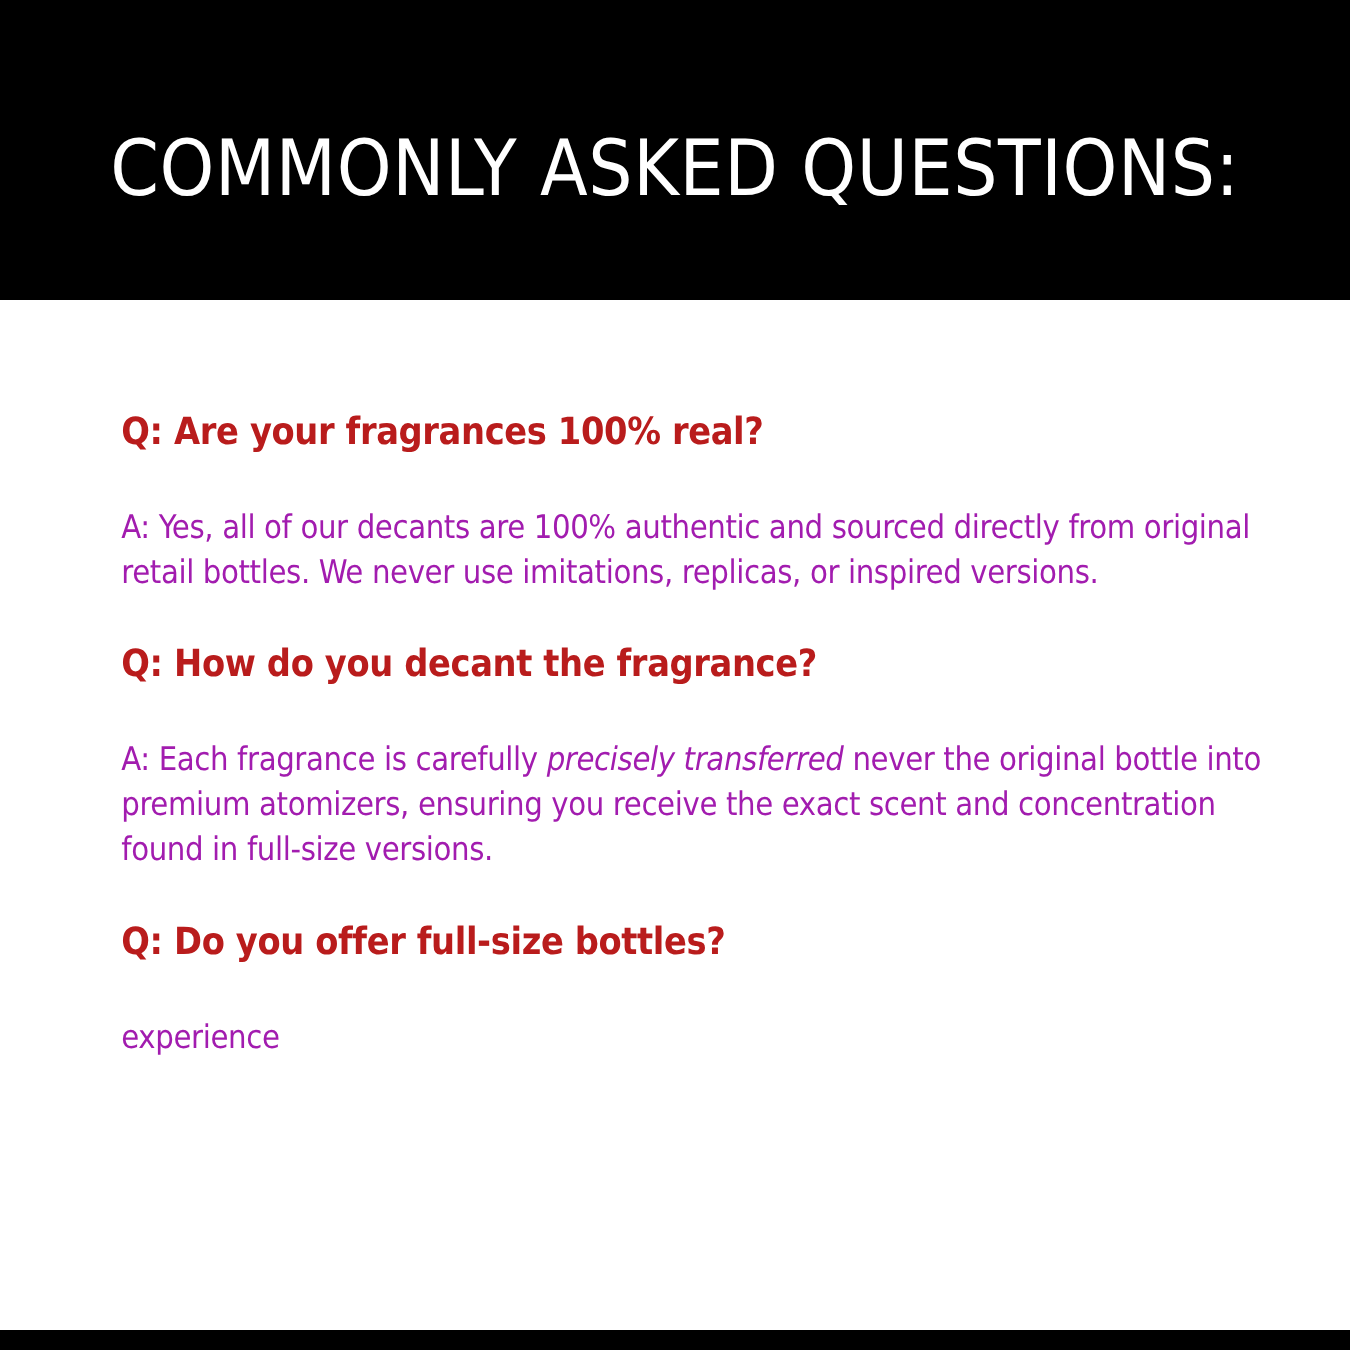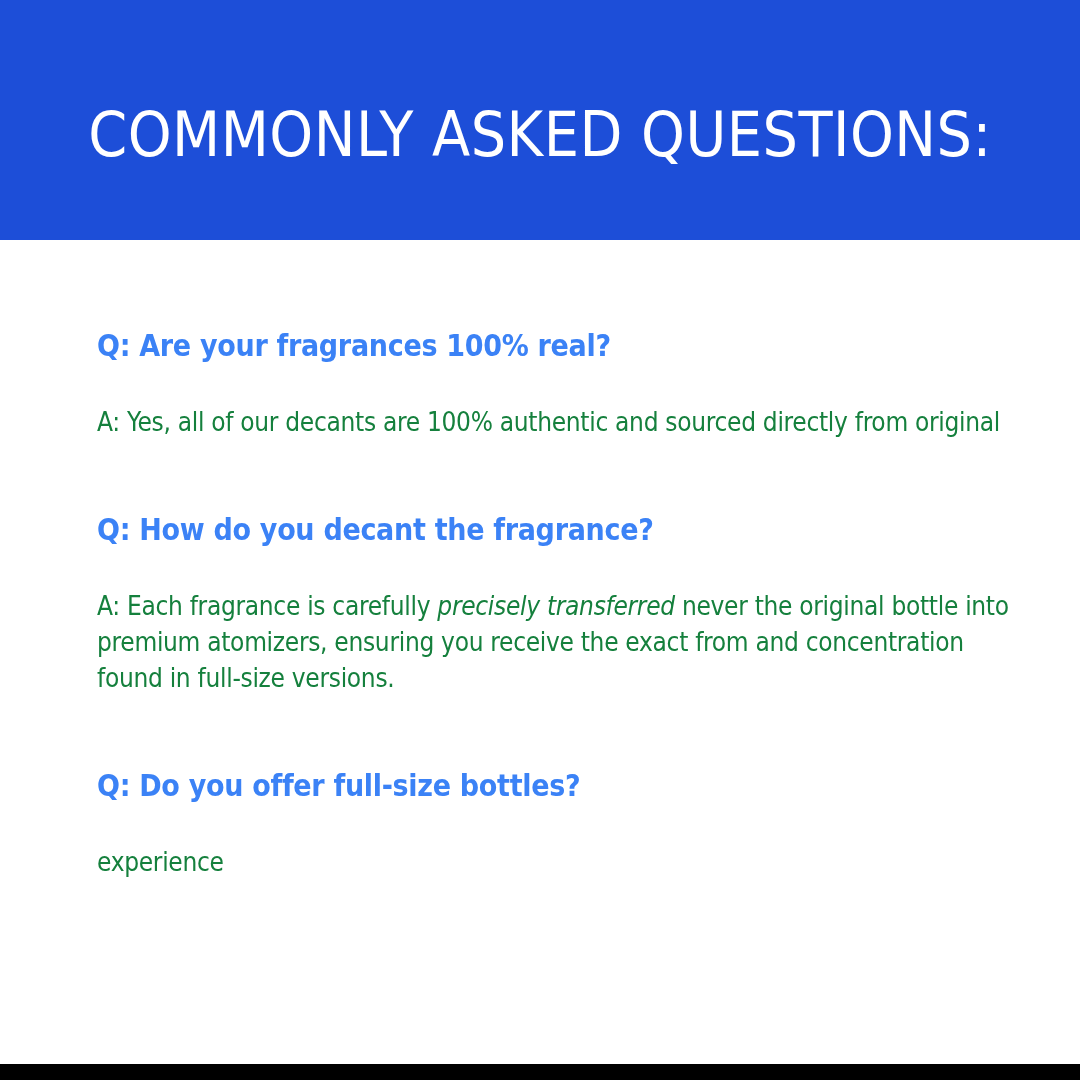--- a/index.html
+++ b/index.html
@@ -11,57 +11,57 @@
     height: 1080px;
     position: relative;
     overflow: hidden;
     background: #ffffff;
     font-family: "DejaVu Sans", "Liberation Sans", sans-serif;
     font-stretch: condensed;
   }
   .header-banner {
     width: 100%;
     height: 240px;
-    background: #1d4ed8;
+    background: #000000;
     display: flex;
     align-items: center;
     justify-content: center;
   }
   .page-title {
     color: #ffffff;
     font-size: 62px;
     font-weight: 500;
     letter-spacing: 0.5px;
     margin: 0;
     transform: translateY(14px);
     white-space: nowrap;
   }
   .faq-content {
     padding: 86px 60px 0 97px;
     color: #1b1b1b;
   }
   .qa-block + .qa-block {
-    margin-top: 70px;
+    margin-top: 36px;
   }
   .faq-question {
     margin: 0;
     font-size: 30px;
     font-weight: 600;
     letter-spacing: -0.3px;
     line-height: 40px;
-    color: #3b82f6;
+    color: #b91c1c;
     white-space: nowrap;
   }
   .faq-answer {
     margin-top: 38px;
     font-size: 26px;
     font-weight: 400;
     letter-spacing: -0.3px;
     line-height: 36px;
-    color: #15803d;
+    color: #a21caf;
   }
   .answer-line {
     white-space: nowrap;
   }
   .answer-line em {
   }
   .footer-bar {
     position: absolute;
     left: 0;
     bottom: 0;
@@ -75,27 +75,28 @@
 
 <header class="header-banner">
   <h1 class="page-title">COMMONLY ASKED QUESTIONS:</h1>
 </header>
 
 <main class="faq-content" id="faq-root">
     <section class="qa-block">
       <h2 class="faq-question">Q: Are your fragrances 100% real?</h2>
       <div class="faq-answer">
         <div class="answer-line"><span>A: Yes, all of our decants are 100% authentic and sourced directly from original</span></div>
+        <div class="answer-line"><span>retail bottles. We never use imitations, replicas, or inspired versions.</span></div>
       </div>
     </section>
     <section class="qa-block">
       <h2 class="faq-question">Q: How do you decant the fragrance?</h2>
       <div class="faq-answer">
         <div class="answer-line"><span>A: Each fragrance is carefully </span><em>precisely transferred</em><span> never the original bottle into</span></div>
-        <div class="answer-line"><span>premium atomizers, ensuring you receive the exact from and concentration</span></div>
+        <div class="answer-line"><span>premium atomizers, ensuring you receive the exact scent and concentration</span></div>
         <div class="answer-line"><span>found in full-size versions.</span></div>
       </div>
     </section>
     <section class="qa-block">
       <h2 class="faq-question">Q: Do you offer full-size bottles?</h2>
       <div class="faq-answer">
         <div class="answer-line"><span>experience</span></div>
       </div>
     </section>
   </main>

